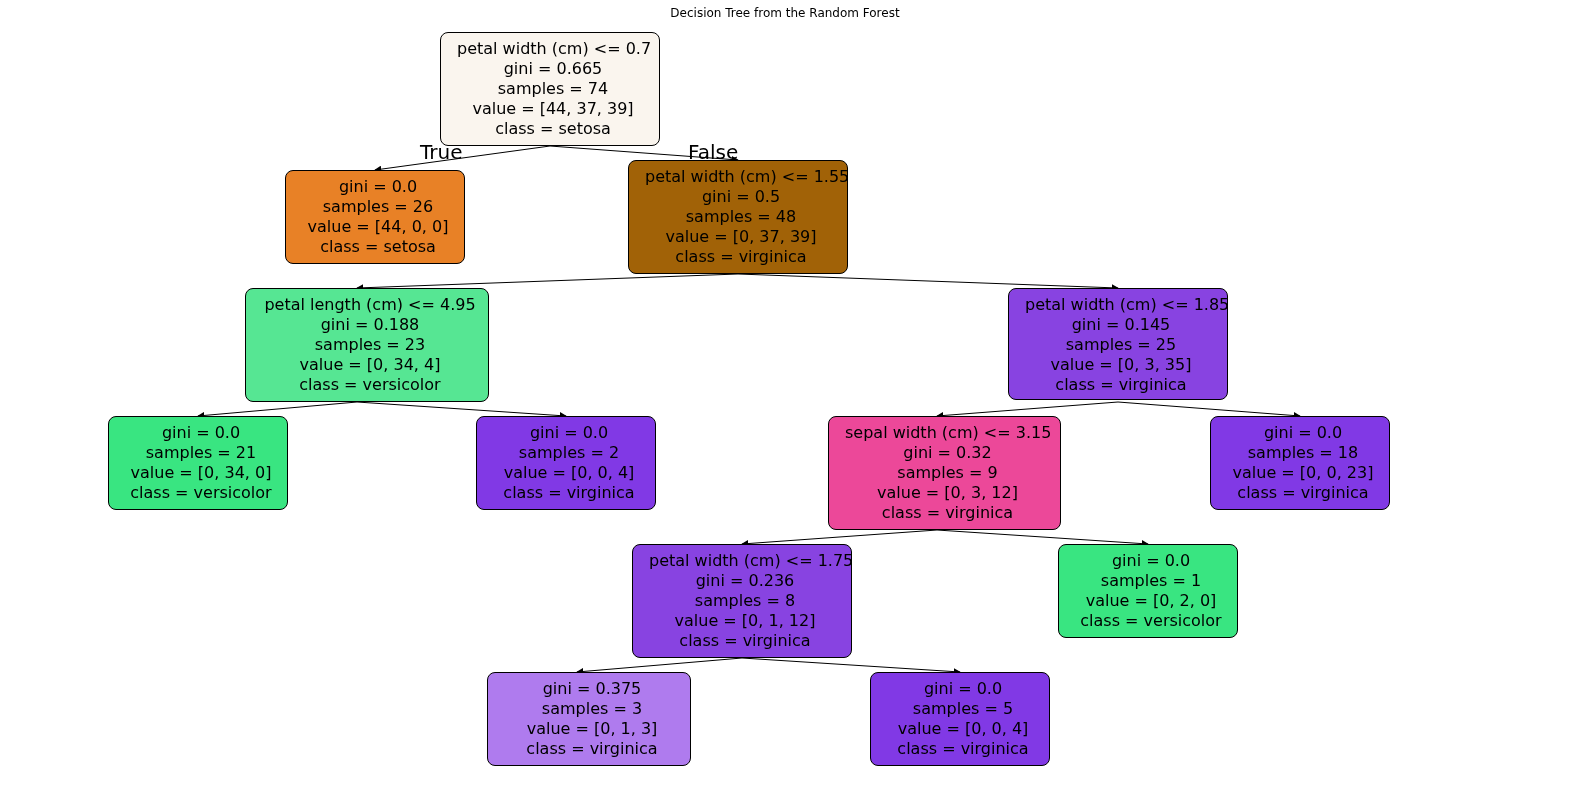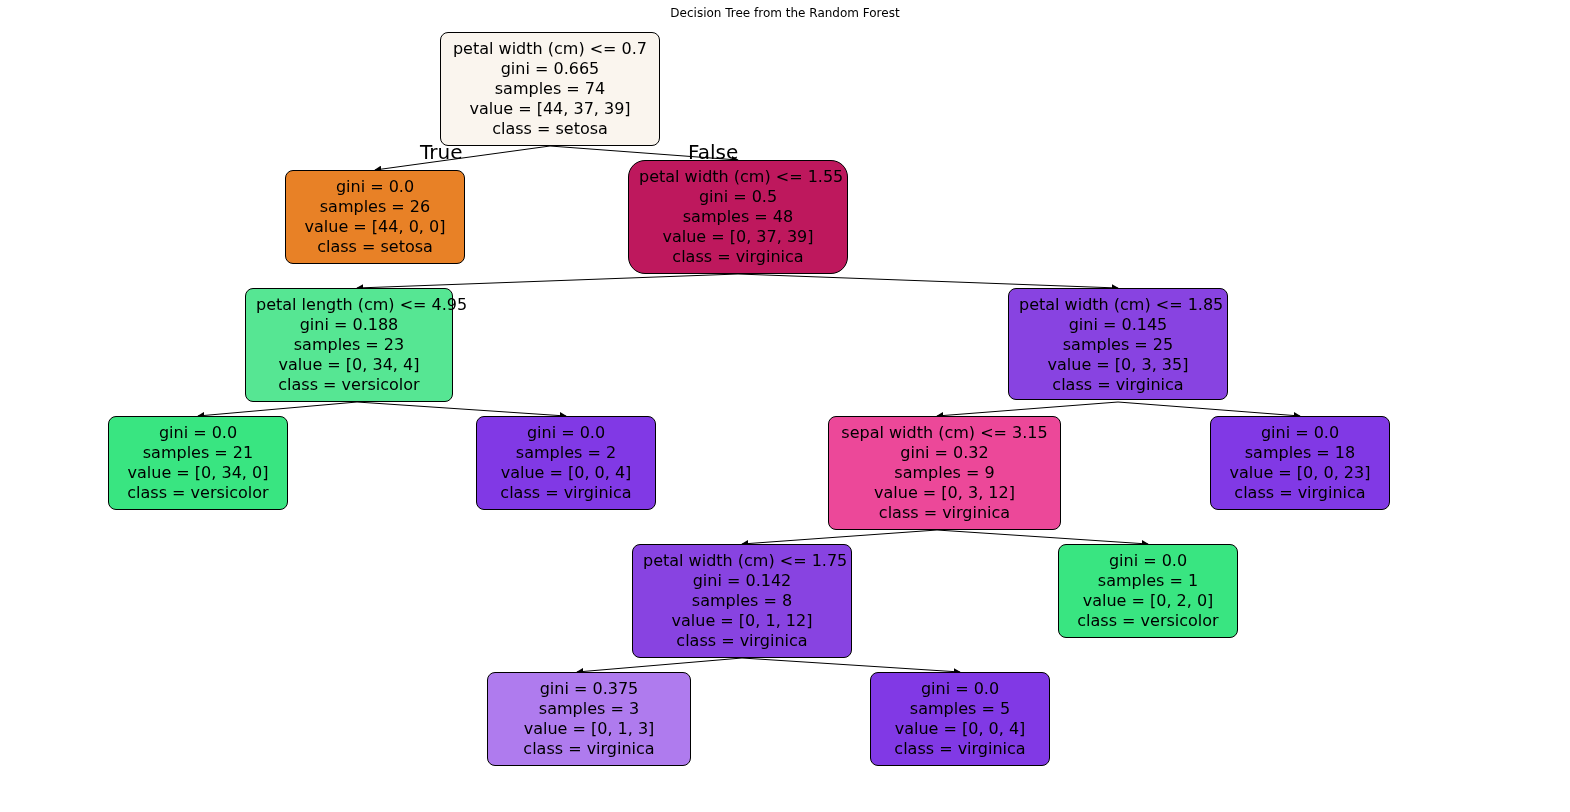--- a/index.html
+++ b/index.html
@@ -24,21 +24,21 @@
     text-align: center;
     font-size: 12px;
   }
   .node {
     position: absolute;
     border: 1.5px solid #000;
     border-radius: 8px;
     text-align: center;
     font-size: 16px;
     line-height: 1.25;
-    padding: 6px 10px 7px 10px;
+    padding: 6px 10px 7px 16px;
     box-sizing: border-box;
     white-space: nowrap;
   }
   .node .line { display: block; }
   .edge-label {
     position: absolute;
     font-size: 20px;
   }
   svg.edges {
     position: absolute;
@@ -87,29 +87,29 @@
     <span class="line">class = setosa</span>
   </div>
 
   <div id="n1" class="node" style="left: 285px; top: 170px; width: 180px; height: 94px; background: rgb(232, 129, 38);">
     <span class="line">gini = 0.0</span>
     <span class="line">samples = 26</span>
     <span class="line">value = [44, 0, 0]</span>
     <span class="line">class = setosa</span>
   </div>
 
-  <div id="n2" class="node" style="left: 628px; top: 160px; width: 220px; height: 114px; background: #be185d; border-radius: 17px;">
+  <div id="n2" class="node" style="left: 628px; top: 160px; width: 220px; height: 114px; background: #a16207;">
     <span class="line">petal width (cm) &lt;= 1.55</span>
     <span class="line">gini = 0.5</span>
     <span class="line">samples = 48</span>
     <span class="line">value = [0, 37, 39]</span>
     <span class="line">class = virginica</span>
   </div>
 
-  <div id="n3" class="node" style="left: 245px; top: 288px; width: 208px; height: 114px; background: rgb(86, 230, 147);">
+  <div id="n3" class="node" style="left: 245px; top: 288px; width: 244px; height: 114px; background: rgb(86, 230, 147);">
     <span class="line">petal length (cm) &lt;= 4.95</span>
     <span class="line">gini = 0.188</span>
     <span class="line">samples = 23</span>
     <span class="line">value = [0, 34, 4]</span>
     <span class="line">class = versicolor</span>
   </div>
 
   <div id="n4" class="node" style="left: 1008px; top: 288px; width: 220px; height: 112px; background: rgb(136, 67, 225);">
     <span class="line">petal width (cm) &lt;= 1.85</span>
     <span class="line">gini = 0.145</span>
@@ -142,21 +142,21 @@
 
   <div id="n8" class="node" style="left: 1210px; top: 416px; width: 180px; height: 94px; background: rgb(129, 57, 229);">
     <span class="line">gini = 0.0</span>
     <span class="line">samples = 18</span>
     <span class="line">value = [0, 0, 23]</span>
     <span class="line">class = virginica</span>
   </div>
 
   <div id="n9" class="node" style="left: 632px; top: 544px; width: 220px; height: 114px; background: rgb(136, 67, 225);">
     <span class="line">petal width (cm) &lt;= 1.75</span>
-    <span class="line">gini = 0.142</span>
+    <span class="line">gini = 0.236</span>
     <span class="line">samples = 8</span>
     <span class="line">value = [0, 1, 12]</span>
     <span class="line">class = virginica</span>
   </div>
 
   <div id="n10" class="node" style="left: 1058px; top: 544px; width: 180px; height: 94px; background: rgb(57, 229, 129);">
     <span class="line">gini = 0.0</span>
     <span class="line">samples = 1</span>
     <span class="line">value = [0, 2, 0]</span>
     <span class="line">class = versicolor</span>

